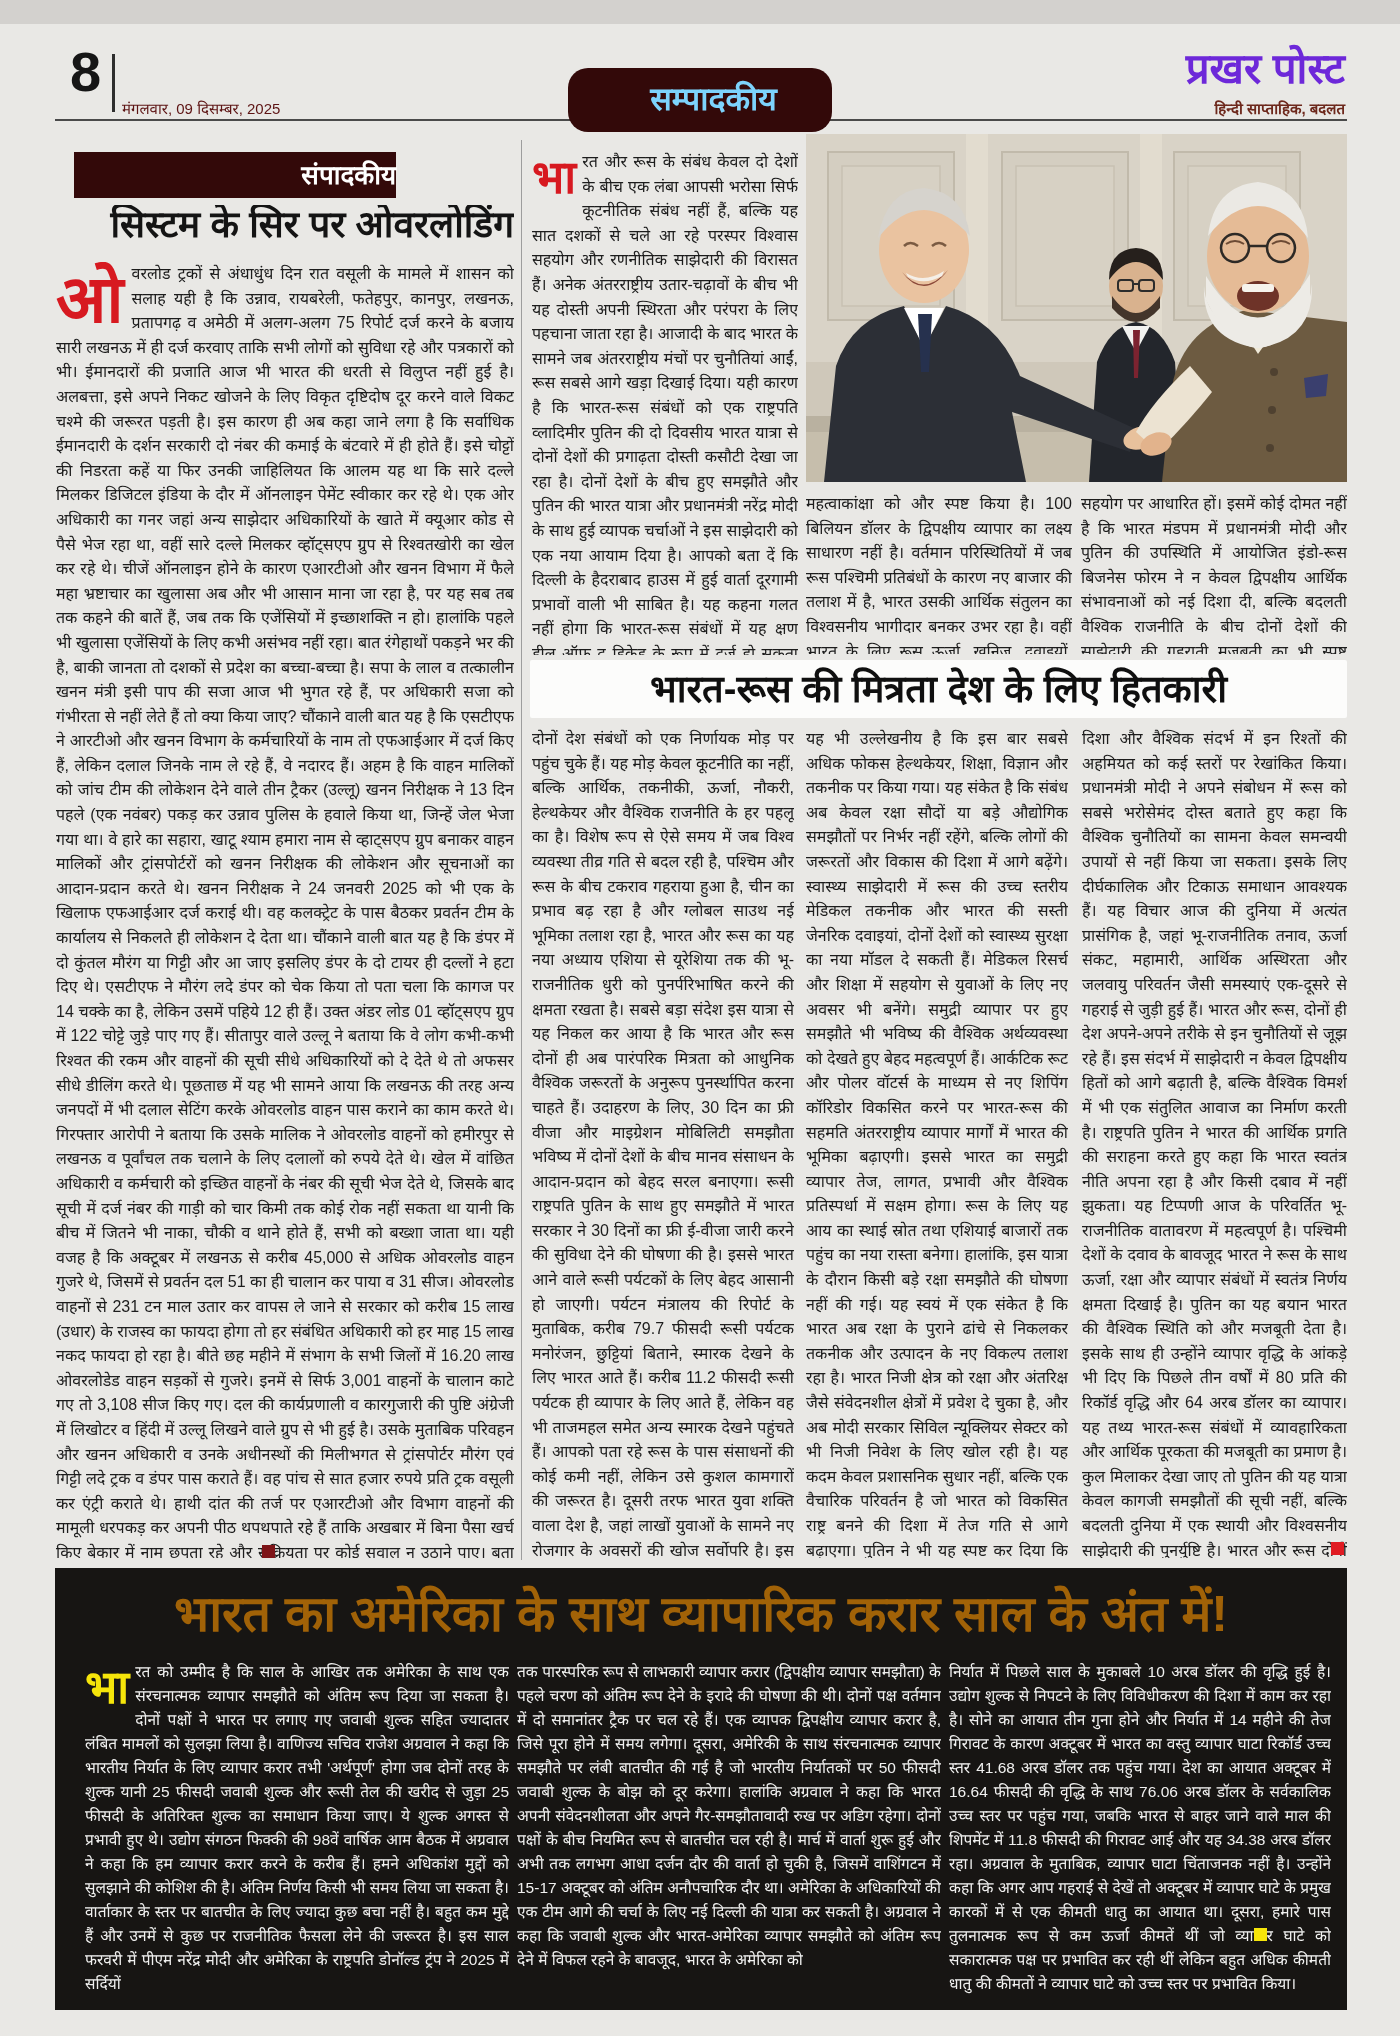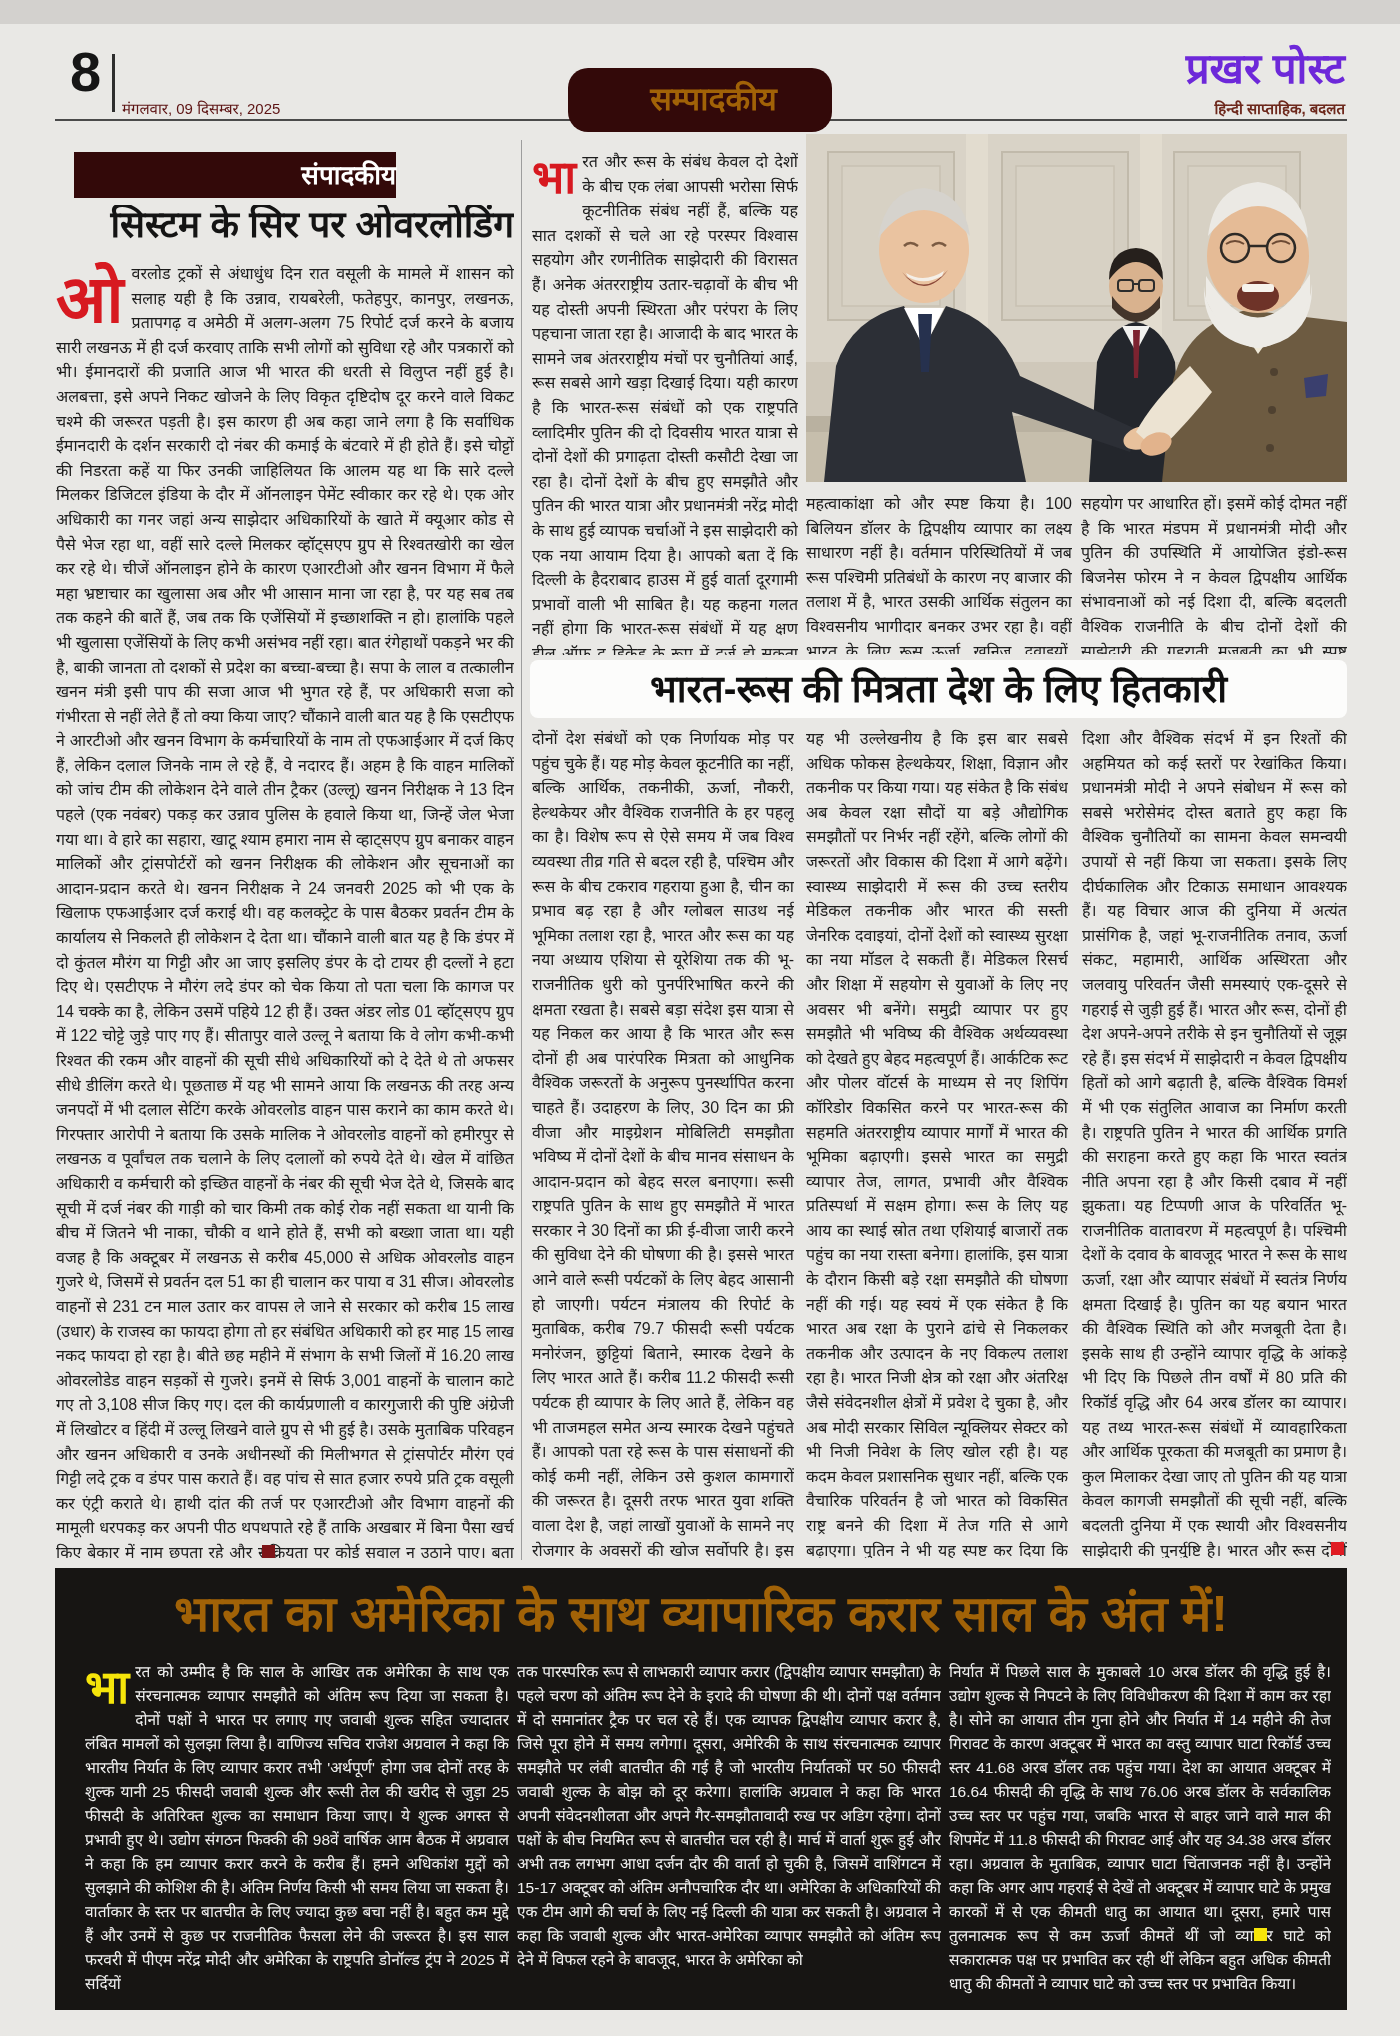--- a/index.html
+++ b/index.html
@@ -15,21 +15,21 @@
 
   
   .hdr-strip { left:0; top:96; width:1400px; height:24px; background:#d3d1ce; }
   .hdr-rule  { left:55px; top:119px; width:1292px; height:2px; background:#4a4a4a; }
   .page-num  { left:70px; top:44px; font-size:56px; font-weight:800; color:#161616; line-height:1; }
   .page-bar  { left:112px; top:54px; width:3px; height:58px; background:#2e2e2e; }
   .issue-date{ left:122px; top:98px; font-size:15px; font-weight:400; color:#5d1414; }
   .badge {
     left:568px; top:68px; width:264px; height:64px;
     background:#330909; border-radius:20px;
-    color:#a16207; font-size:32px; font-weight:800;
+    color:#7dd3fc; font-size:32px; font-weight:800;
     text-align:center; line-height:62px; z-index:5;padding-left:27px;
   }
   .masthead-title { right:55px; top:48px; font-size:42px; font-weight:800; color:#6d28d9; line-height:1; text-align:left; }
   .masthead-sub   { right:55px; top:98px; font-size:15px; font-weight:700; color:#6d281c; text-align:right; }
 
   
   .vrule { left:521px; top:140px; width:1px; height:1420px; background:#9d9d9d; }
 
   
   .ed-label {
@@ -55,21 +55,21 @@
   .dropcap.small { font-size:46px; line-height:50px; padding-right:6px; }
   .dropcap.yellow { color:#f6e50a; }
 
   
   .ru-intro { left:532px; top:150px; width:266px; height:505px; }
   .photo-box { left:806px; top:134px; width:541px; height:348px; overflow:hidden; background:#d9d3c7; }
   .ru-upL { left:806px;  top:492px; width:266px; height:162px; }
   .ru-upR { left:1081px; top:492px; width:266px; height:162px; }
   .ru-headline-band {
     left:530px; top:660px; width:817px; height:58px;
-    background:#fcfcfb; border-radius:8px; z-index:2;
+    background:#fcfcfb; border-radius:2px; z-index:2;
   }
   .ru-headline {
     width:100%; height:100%; text-align:center;
     font-size:38px; font-weight:800; color:#0f0f0f; line-height:58px;
     white-space:nowrap; overflow:hidden;
   }
   .ru-c1 { left:532px;  top:727px; width:262px; height:831px; }
   .ru-c2 { left:806px;  top:727px; width:262px; height:831px; }
   .ru-c3 { left:1082px; top:727px; width:265px; height:831px; }
   .endmark { width:13px; height:13px; z-index:6; }

